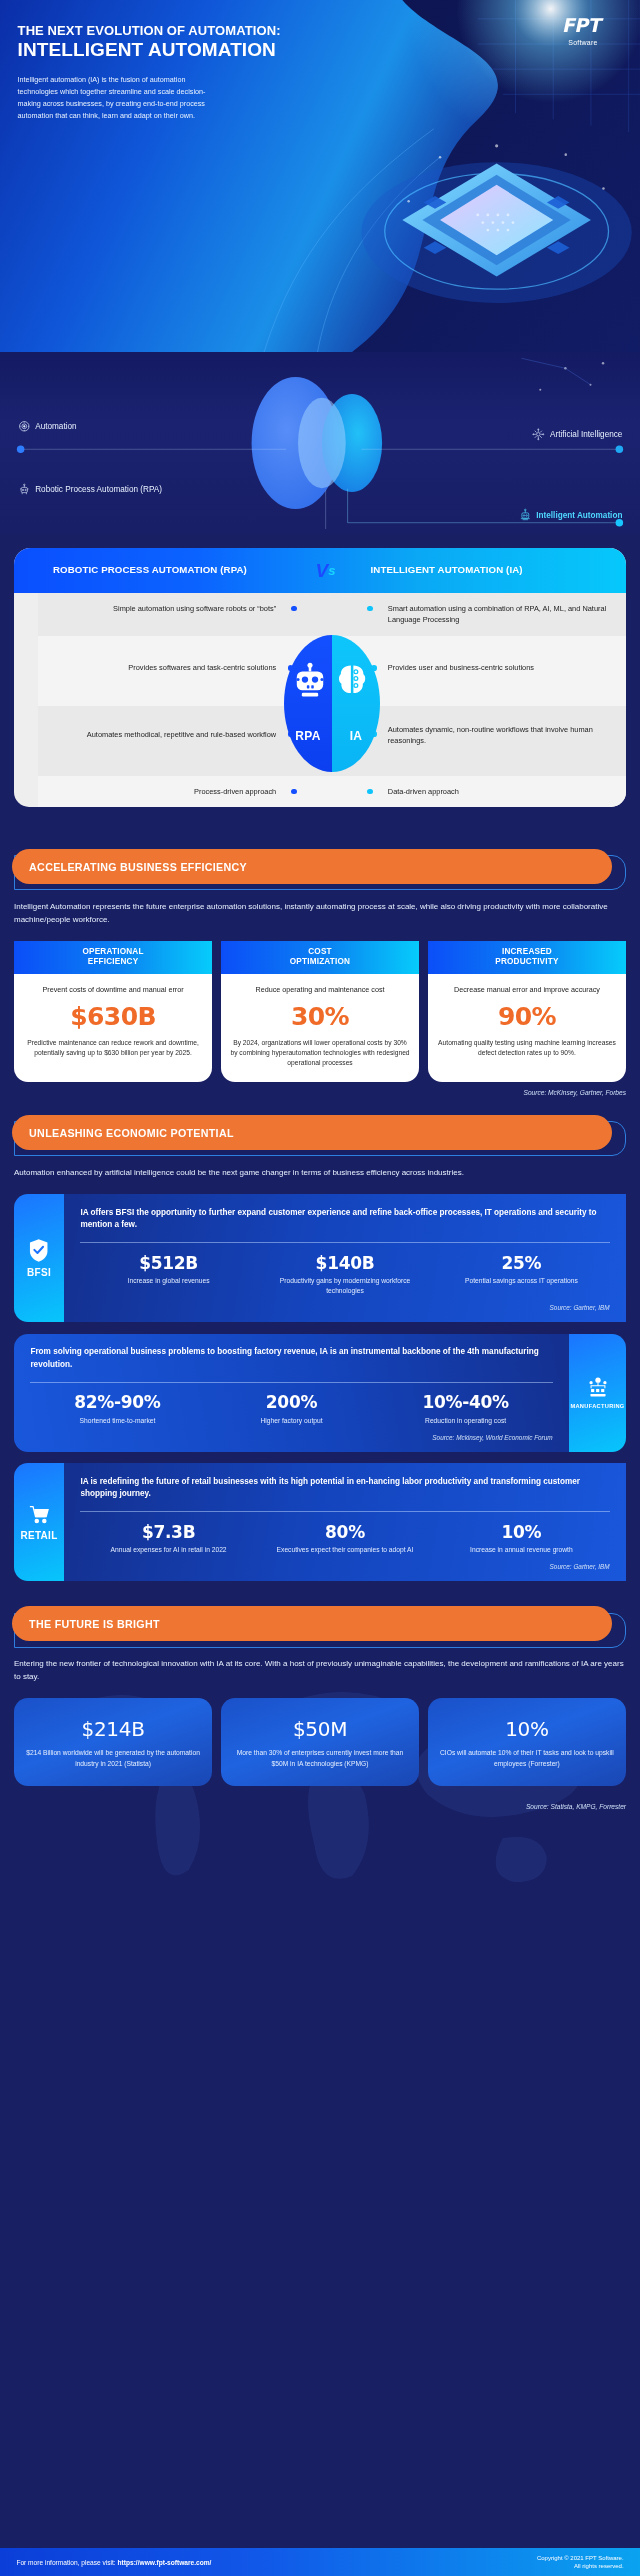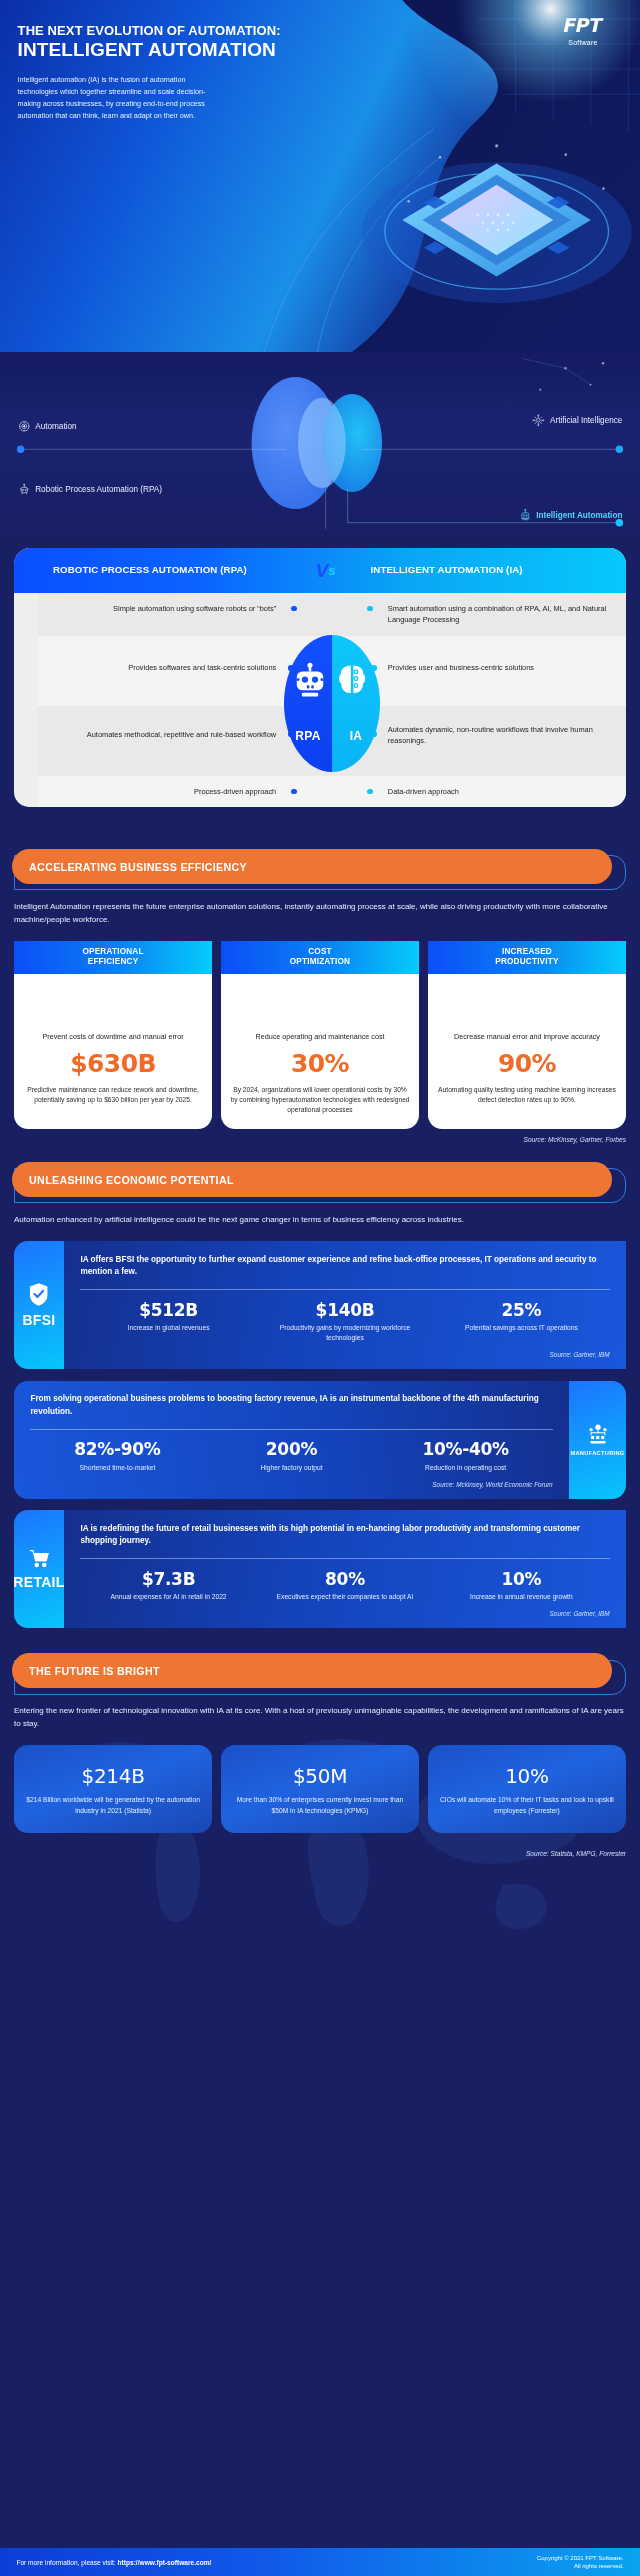--- a/index.html
+++ b/index.html
@@ -77,34 +77,34 @@
     padding-left:17.6px; font-size:10.7px; font-weight:bold; letter-spacing:0.3px; color:#fff; }
 
   
   .sec-body { margin:0 14px; }
   .lede { font-size:8px; line-height:1.6; color:#e8f1ff; margin:10px 0 14px; }
   .cards3 { display:flex; gap:8.8px; }
   .card3 { flex:1; background:#fff; border-radius:0 0 14px 14px; overflow:hidden; }
   .card3 .ch { height:33px; color:#fff; display:flex; flex-direction:column; align-items:center;
     justify-content:center; font-size:8.2px; font-weight:bold; line-height:1.2; letter-spacing:0.2px;
     background:linear-gradient(90deg,#0b4ef8 0%, #0a84f2 55%, #06ccfb 100%); }
-  .card3 .cb { padding:10px 8.8px 14px; text-align:center; color:#222;margin-top:47px; }
+  .card3 .cb { padding:10px 8.8px 14px; text-align:center; color:#222; }
   .card3 .top { font-size:7.2px; line-height:1.55; }
   .card3 .big { font-size:25px; font-weight:bold; color:#f06a28; margin:7.5px 0 6.3px;
     font-family:"DejaVu Sans", sans-serif; letter-spacing:-0.6px; }
   .card3 .bot { font-size:6.7px; line-height:1.5; color:#2b2b2b; }
   .src { text-align:right; font-size:6.6px; font-style:italic; color:#cfe0f7; margin-top:7.5px; }
 
   
   .ind { position:relative; margin-top:11.3px; display:flex; min-height:106px; }
   .ind-badge { width:50px; border-radius:14px 0 0 14px; display:flex; flex-direction:column;
     align-items:center; justify-content:center; gap:4.4px;
     background:linear-gradient(160deg,#1b74ff,#07c6fb); }
   .ind-badge.right { border-radius:0 14px 14px 0; }
-  .ind-badge .lab { font-size:14px; font-weight:bold; letter-spacing:0.3px; }
+  .ind-badge .lab { font-size:10px; font-weight:bold; letter-spacing:0.3px; }
   .ind-badge.small .lab { font-size:5.7px; }
   .ind-main { flex:1; padding:12.6px 16.4px 11.3px; position:relative;
     background:linear-gradient(100deg,#14308f 0%, #1444bd 45%, #1957db 100%); }
   .ind-main.flip { background:linear-gradient(260deg,#14308f 0%, #1444bd 45%, #1957db 100%);
     border-radius:14px 0 0 14px; }
   .ind-blurb { font-size:8.2px; font-weight:bold; line-height:1.55; color:#fff; }
   .ind-rule { height:0.6px; background:rgba(190,215,255,.5); margin:10px 0 10px; }
   .stats { display:flex; }
   .stat { flex:1; text-align:center; padding:0 3.8px; }
   .stat .v { font-size:17px; font-weight:bold; color:#fff; letter-spacing:-0.3px;
@@ -252,21 +252,21 @@
         <svg width="12.6" height="12.6" viewBox="0 0 24 24" fill="none" stroke="#dfeaff" stroke-width="1.3">
           <circle cx="12" cy="12" r="9"></circle>
             <circle cx="12" cy="12" r="4.6"></circle>
             <circle cx="12" cy="12" r="1.6" fill="#dfeaff"></circle>
           <path d="M12 3v2 M12 19v2 M3 12h2 M19 12h2"></path>
         </svg>
       </span>
       <span>Automation</span>
     </div>
 
-    <div class="venn-label" style="right:17.6px; top:62px;">
+    <div class="venn-label" style="right:17.6px; top:76px;">
       <span class="venn-ico">
         <svg width="12.6" height="12.6" viewBox="0 0 24 24" fill="none" stroke="#dfeaff" stroke-width="1.2">
           <circle cx="12" cy="12" r="3.3"></circle>
           <path d="M12 2.5v5 M12 16.5v5 M2.5 12h5 M16.5 12h5 M5.2 5.2l3.5 3.5 M15.3 15.3l3.5 3.5 M18.8 5.2l-3.5 3.5 M8.7 15.3l-3.5 3.5"></path>
           <circle cx="12" cy="2.5" r="1"></circle>
             <circle cx="12" cy="21.5" r="1"></circle>
           <circle cx="2.5" cy="12" r="1"></circle>
             <circle cx="21.5" cy="12" r="1"></circle>
         </svg>
       </span>

